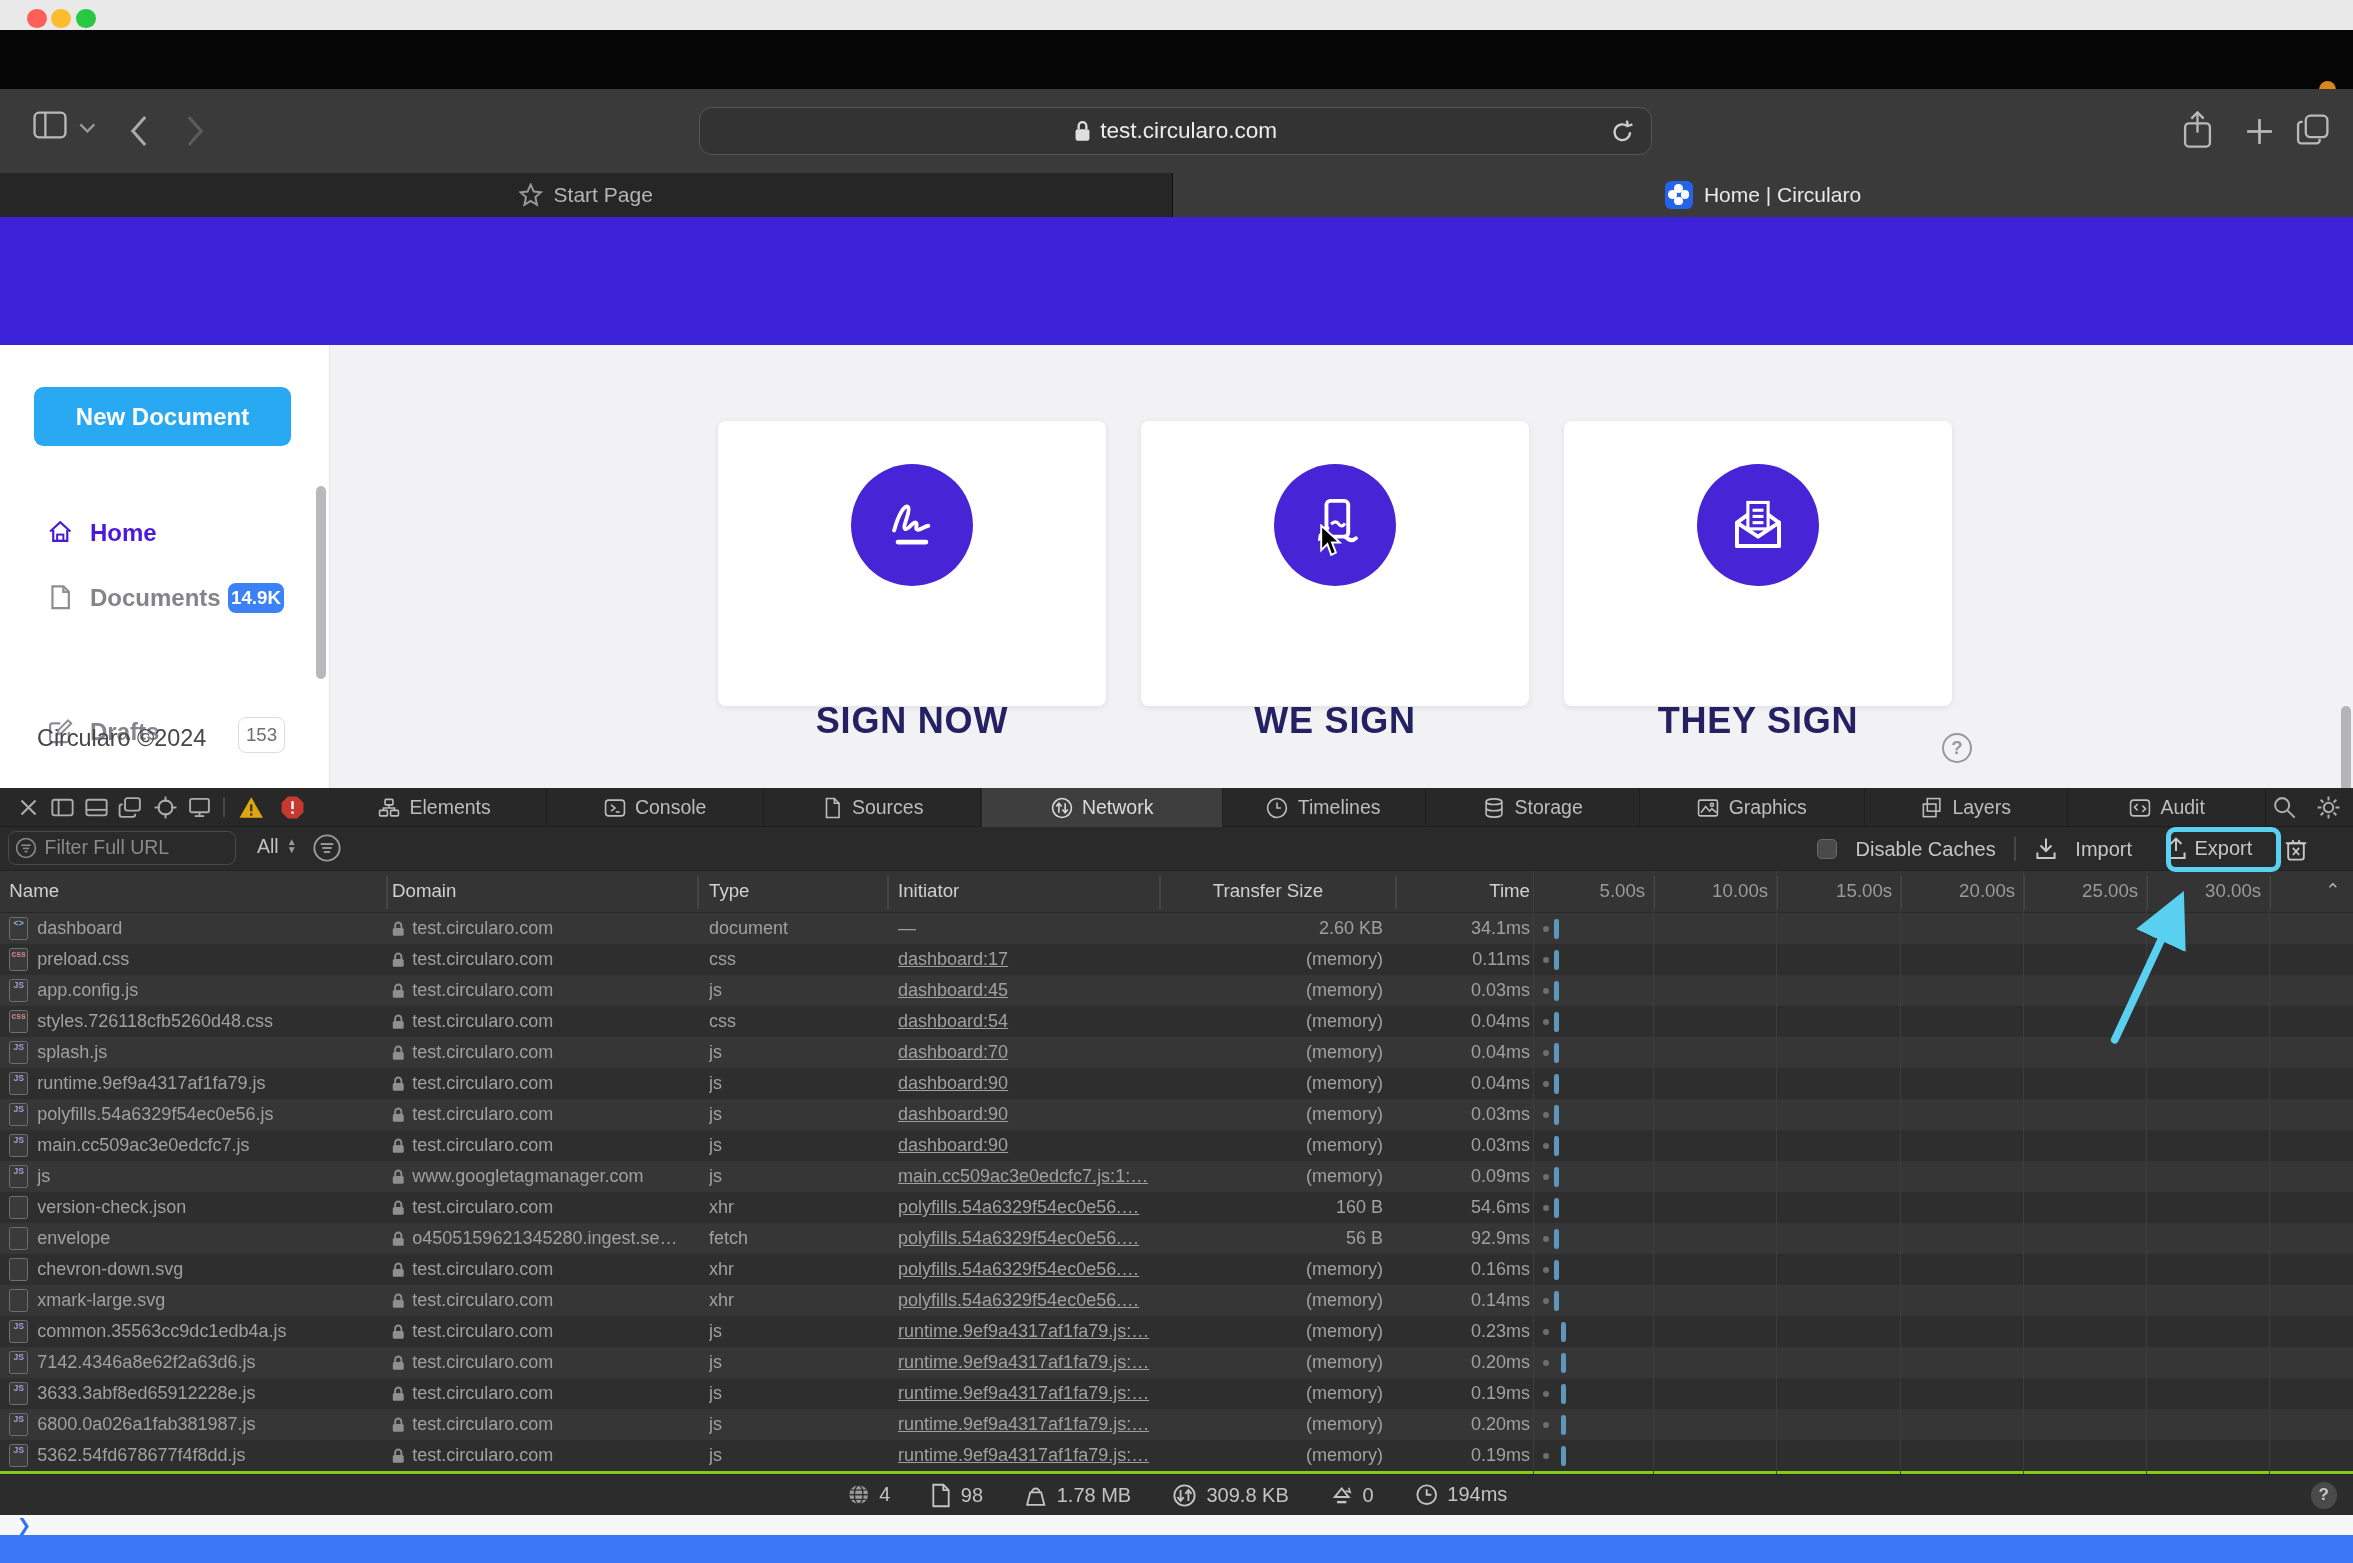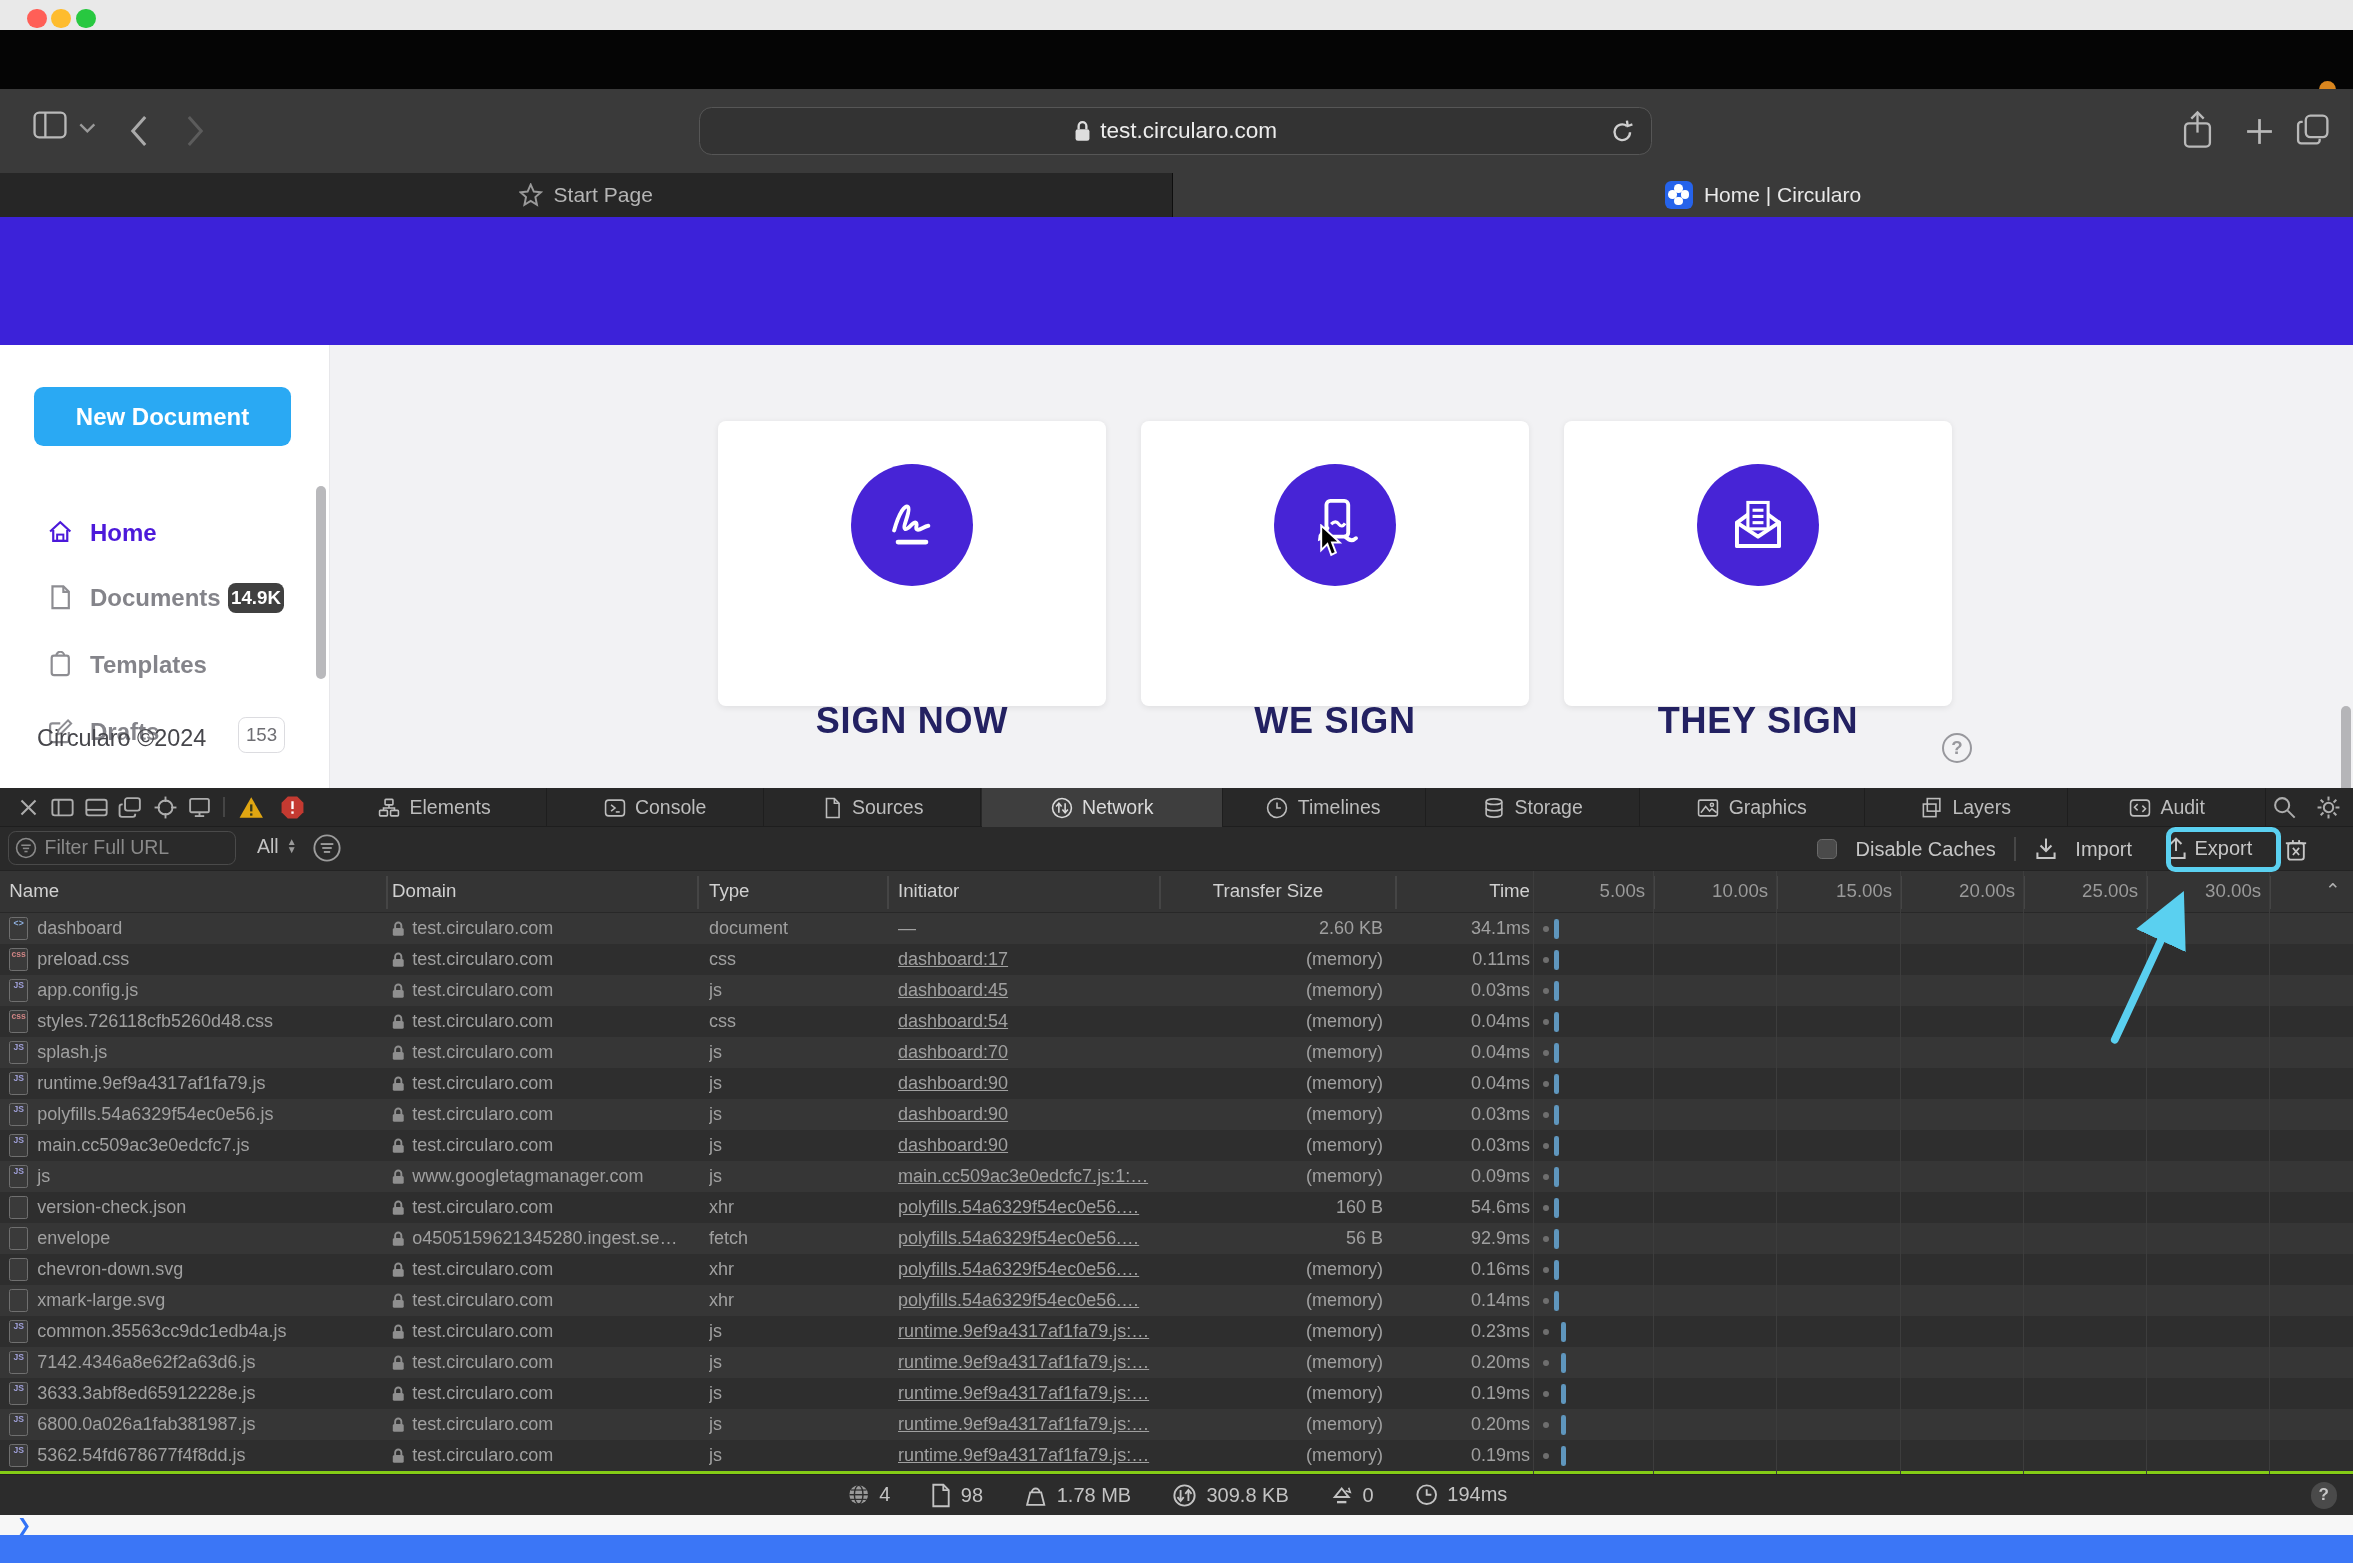--- a/index.html
+++ b/index.html
@@ -46,21 +46,21 @@
   #usercaret { position:absolute; left:2283px; top:274px; color:#fff; font-size:17px; }
   
   #content { position:absolute; left:0; top:345px; width:2354px; height:443px; background:#f2f2f4; }
   #sidebar { position:absolute; left:0; top:0; width:330px; height:443px; background:#ffffff; border-right:1.6px solid #e7e7ea; }
   #newdoc { position:absolute; left:34px; top:42px; width:257px; height:59px; background:#2aa9f3; border:none;
     border-radius:9.3px; color:#fff; font-size:24px; font-weight:bold; font-family:inherit; }
   .navitem { position:absolute; left:0; width:330px; height:55px; display:flex; align-items:center; }
   .navicon { position:absolute; left:47px; width:26.5px; height:26.5px; }
   .navlabel { position:absolute; left:90px; font-size:24px; font-weight:600; color:#84848a; }
   .navitem.active .navlabel { color:#4c19da; font-weight:bold; }
-  .badge-orange { position:absolute; left:228px; top:12.5px; width:56px; height:30px; background:#404040; border-radius:7.8px;
+  .badge-orange { position:absolute; left:228px; top:12.5px; width:56px; height:30px; background:#3b82f6; border-radius:7.8px;
     color:#fff; font-size:18.7px; font-weight:bold; display:flex; align-items:center; justify-content:center; }
   .badge-plain { position:absolute; left:238px; top:13.2px; width:47px; height:36px; background:#fff; border:1.6px solid #dcdce0;
     border-radius:7.8px; color:#6e6e73; font-size:18.7px; display:flex; align-items:center; justify-content:center; }
   #sidebarScroll { position:absolute; left:316px; top:141px; width:10px; height:193px; background:#b9b9bc; border-radius:5.5px; }
   .card { position:absolute; top:76px; width:388px; height:285px; background:#fff; border-radius:7.8px;
     box-shadow:0 1.6px 6.2px rgba(0,0,0,0.08); }
   .cardCircle { position:absolute; left:133px; top:43px; width:122px; height:122px; border-radius:50%; background:#4724d6;
     display:flex; align-items:center; justify-content:center; }
   .cardTitle { position:absolute; left:0; width:388px; top:279px; text-align:center; font-size:36px; font-weight:bold;
     color:#232162; letter-spacing:0.8px; }
@@ -255,27 +255,20 @@
       <span class="navlabel">Home</span>
     </div>
     <div class="navitem" style="top:570px;margin-top:-345px">
       <svg class="navicon" viewBox="0 0 34 34">
           <path d="M7 3 h14 l7 7 v21 h-21 z" fill="none" stroke="#8d8d92" stroke-width="2.8"></path>
           <path d="M21 3 v7 h7" fill="none" stroke="#8d8d92" stroke-width="2.8"></path>
         </svg>
       <span class="navlabel">Documents</span>
       <span class="badge-orange">14.9K</span>
     </div>
-    <div class="navitem" style="top:637px;margin-top:-345px">
-      <svg class="navicon" viewBox="0 0 34 34">
-          <rect x="6" y="6" width="22" height="25" rx="3" fill="none" stroke="#8d8d92" stroke-width="2.8"></rect>
-          <path d="M12 6 a5 5 0 0 1 10 0" fill="none" stroke="#8d8d92" stroke-width="2.8"></path>
-        </svg>
-      <span class="navlabel">Templates</span>
-    </div>
     <div class="navitem" style="top:704px;margin-top:-345px">
       <svg class="navicon" viewBox="0 0 34 34">
           <path d="M28 18 v10 a3 3 0 0 1 -3 3 h-18 a3 3 0 0 1 -3 -3 v-18 a3 3 0 0 1 3 -3 h10" fill="none" stroke="#8d8d92" stroke-width="2.8"></path>
           <path d="M13 21 l2-6 12-12 4 4 -12 12 -6 2z" fill="none" stroke="#8d8d92" stroke-width="2.5"></path>
         </svg>
       <span class="navlabel">Drafts</span>
       <span class="badge-plain">153</span>
     </div>
     <span id="sidebarScroll"></span>
   </div>

